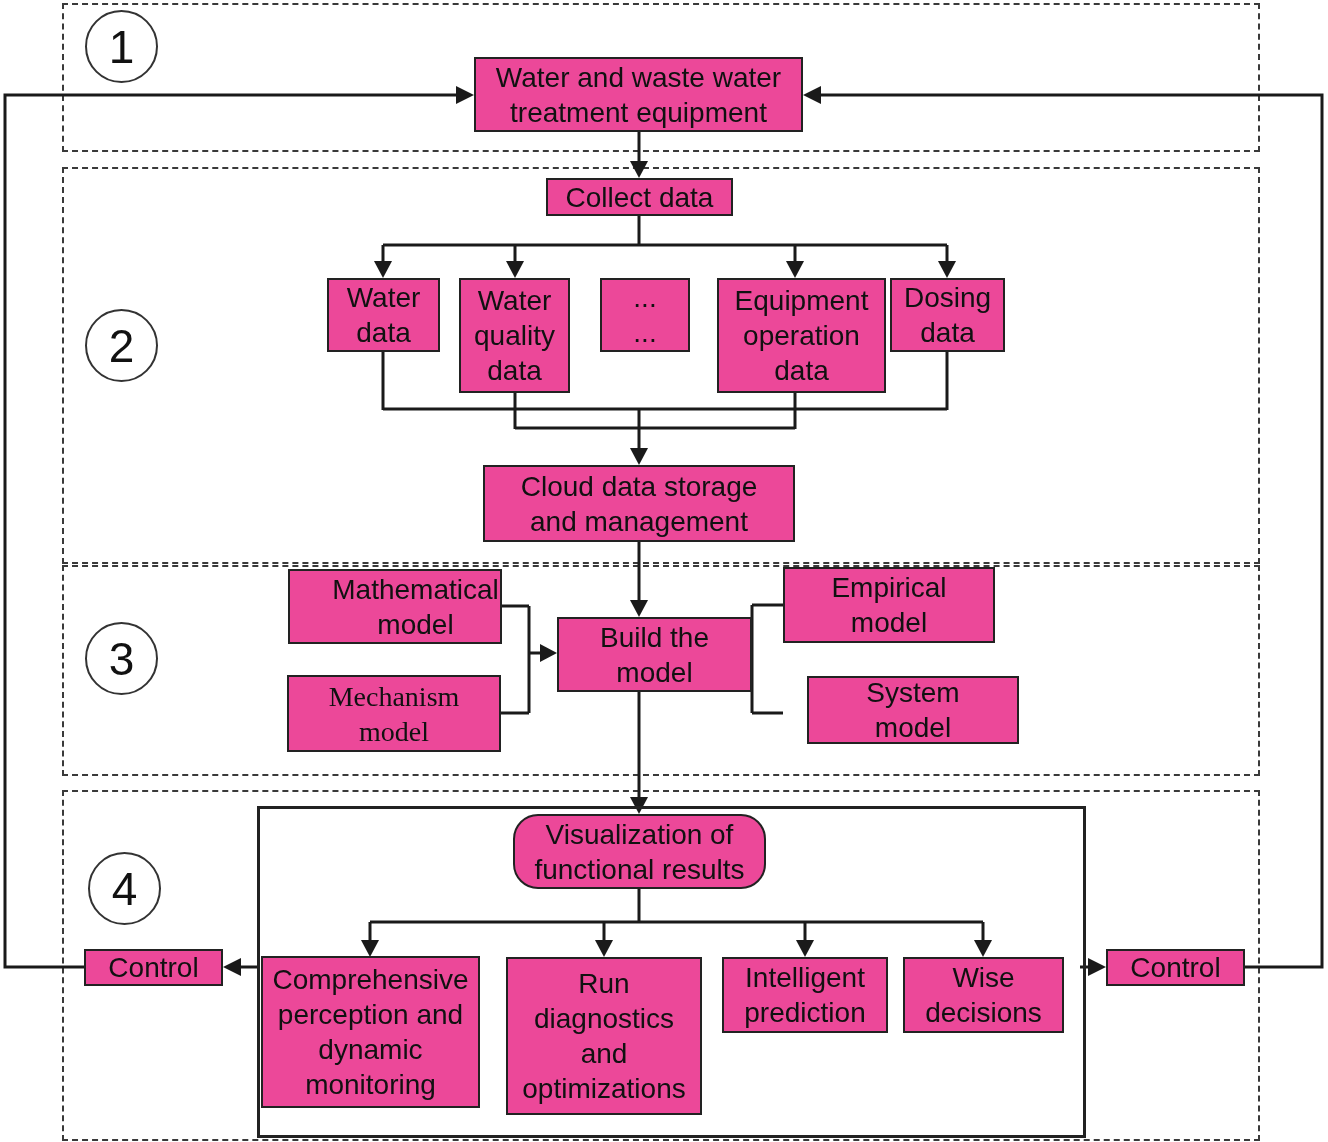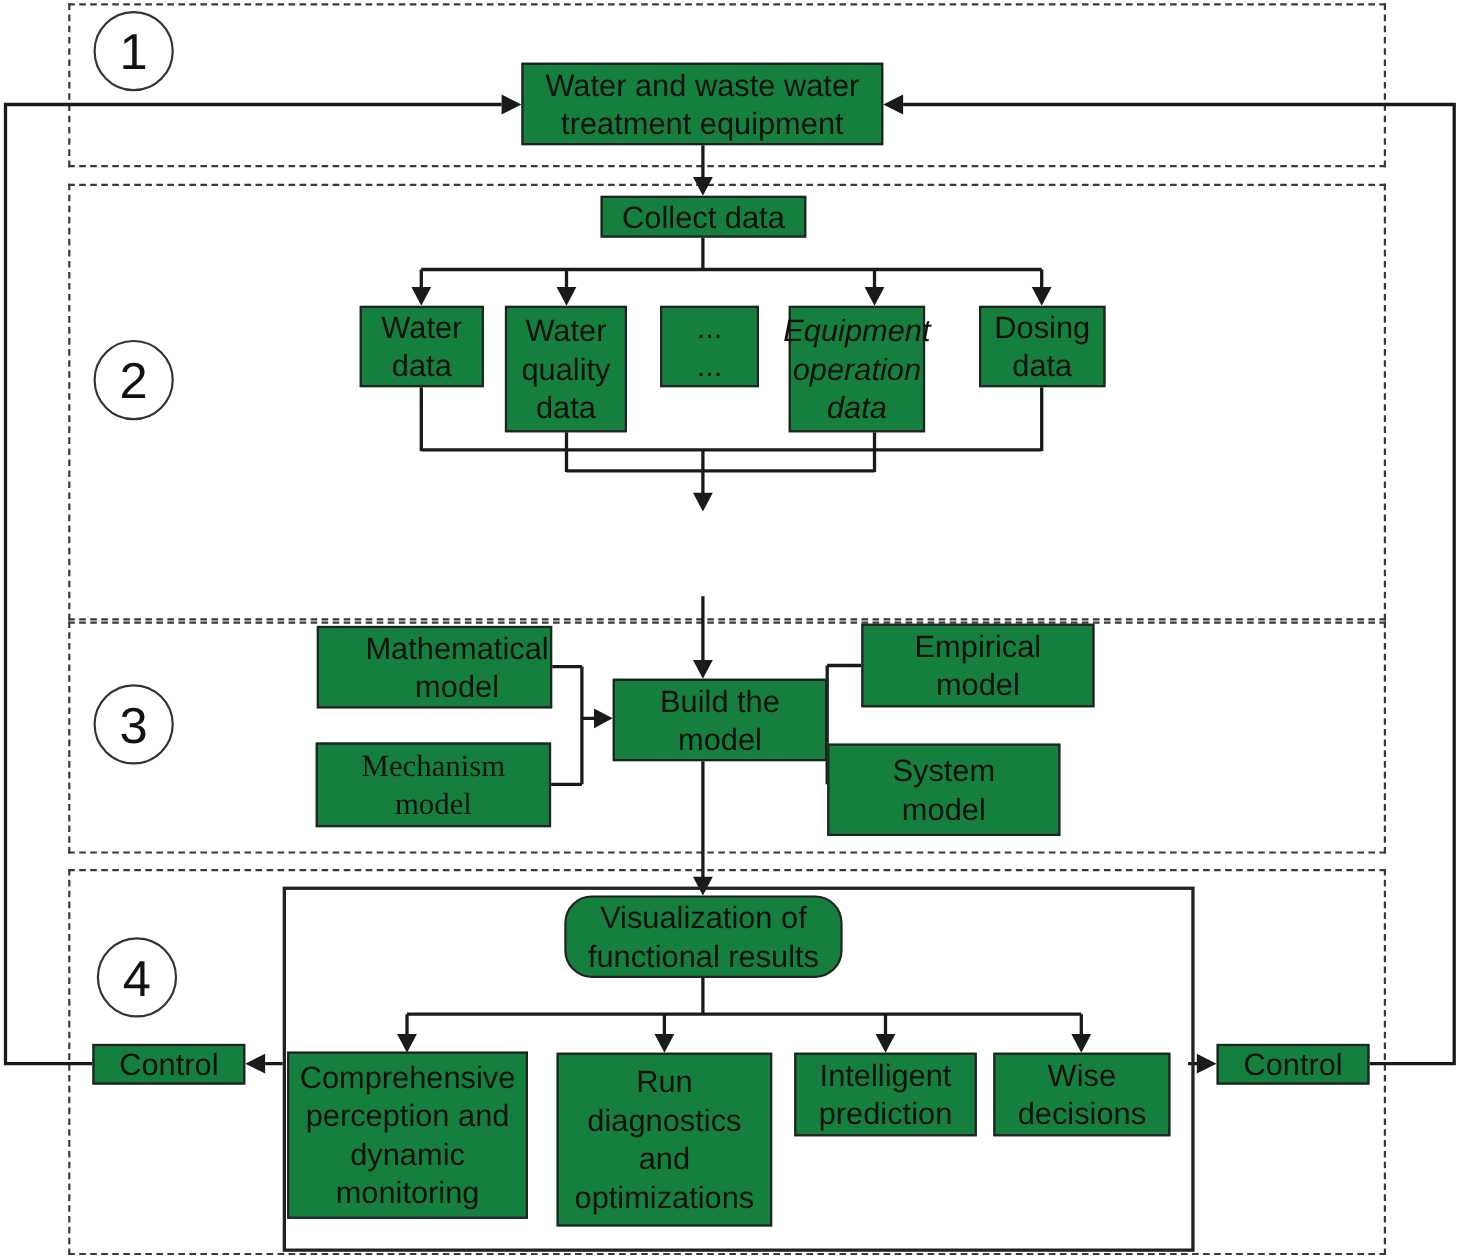--- a/index.html
+++ b/index.html
@@ -9,21 +9,21 @@
     font-family:"Liberation Sans", sans-serif;
     overflow:hidden;
   }
   .sec {
     position:absolute; border:2px dashed #3a3a3a; background:transparent;
   }
   .container-box {
     position:absolute; border:3px solid #222; background:transparent;
   }
   .node {
-    position:absolute; border:2px solid #222; background:#15803d;
+    position:absolute; border:2px solid #222; background:#ec4899;
     display:flex; align-items:center; justify-content:center;
     text-align:center; white-space:pre; font-size:28px; line-height:35px;
     box-sizing:border-box; color:#111;
   }
   .circle {
     position:absolute; width:73px; height:73px; border:2px solid #333;
     border-radius:50%; background:#fff;
     display:flex; align-items:center; justify-content:center;
     font-size:46px; color:#111; box-sizing:border-box;
   }
@@ -105,36 +105,38 @@
 treatment equipment</div>
   <div class="node" style="left:546px; top:178px; width:187px; height:38px;">Collect data</div>
 
   <div class="node" style="left:327px; top:278px; width:113px; height:74px;">Water
 data</div>
   <div class="node" style="left:459px; top:278px; width:111px; height:115px;">Water
 quality
 data</div>
   <div class="node" style="left:600px; top:278px; width:90px; height:74px;">...
 ...</div>
-  <div class="node" style="left:717px; top:278px; width:124px; height:115px;font-style:italic;">Equipment
+  <div class="node" style="left:717px; top:278px; width:169px; height:115px;">Equipment
 operation
 data</div>
   <div class="node" style="left:890px; top:278px; width:115px; height:74px;">Dosing
 data</div>
 
+  <div class="node" style="left:483px; top:465px; width:312px; height:77px;">Cloud data storage
+and management</div>
 
   <div class="node" style="left:288px; top:569px; width:214px; height:75px;padding-left:41px;">Mathematical
 model</div>
   <div class="node" style="left:287px; top:675px; width:214px; height:77px;font-family:Liberation Serif, serif;">Mechanism
 model</div>
   <div class="node" style="left:557px; top:617px; width:195px; height:75px;">Build the
 model</div>
   <div class="node" style="left:783px; top:567px; width:212px; height:76px;">Empirical
 model</div>
-  <div class="node" style="left:752px; top:676px; width:212px; height:84px;">System
+  <div class="node" style="left:807px; top:676px; width:212px; height:68px;">System
 model</div>
 
   <div class="node" style="left:513px; top:814px; width:253px; height:75px;border-radius:25px;">Visualization of
 functional results</div>
   <div class="node" style="left:261px; top:956px; width:219px; height:152px;">Comprehensive
 perception and
 dynamic
 monitoring</div>
   <div class="node" style="left:506px; top:957px; width:196px; height:158px;">Run
 diagnostics

